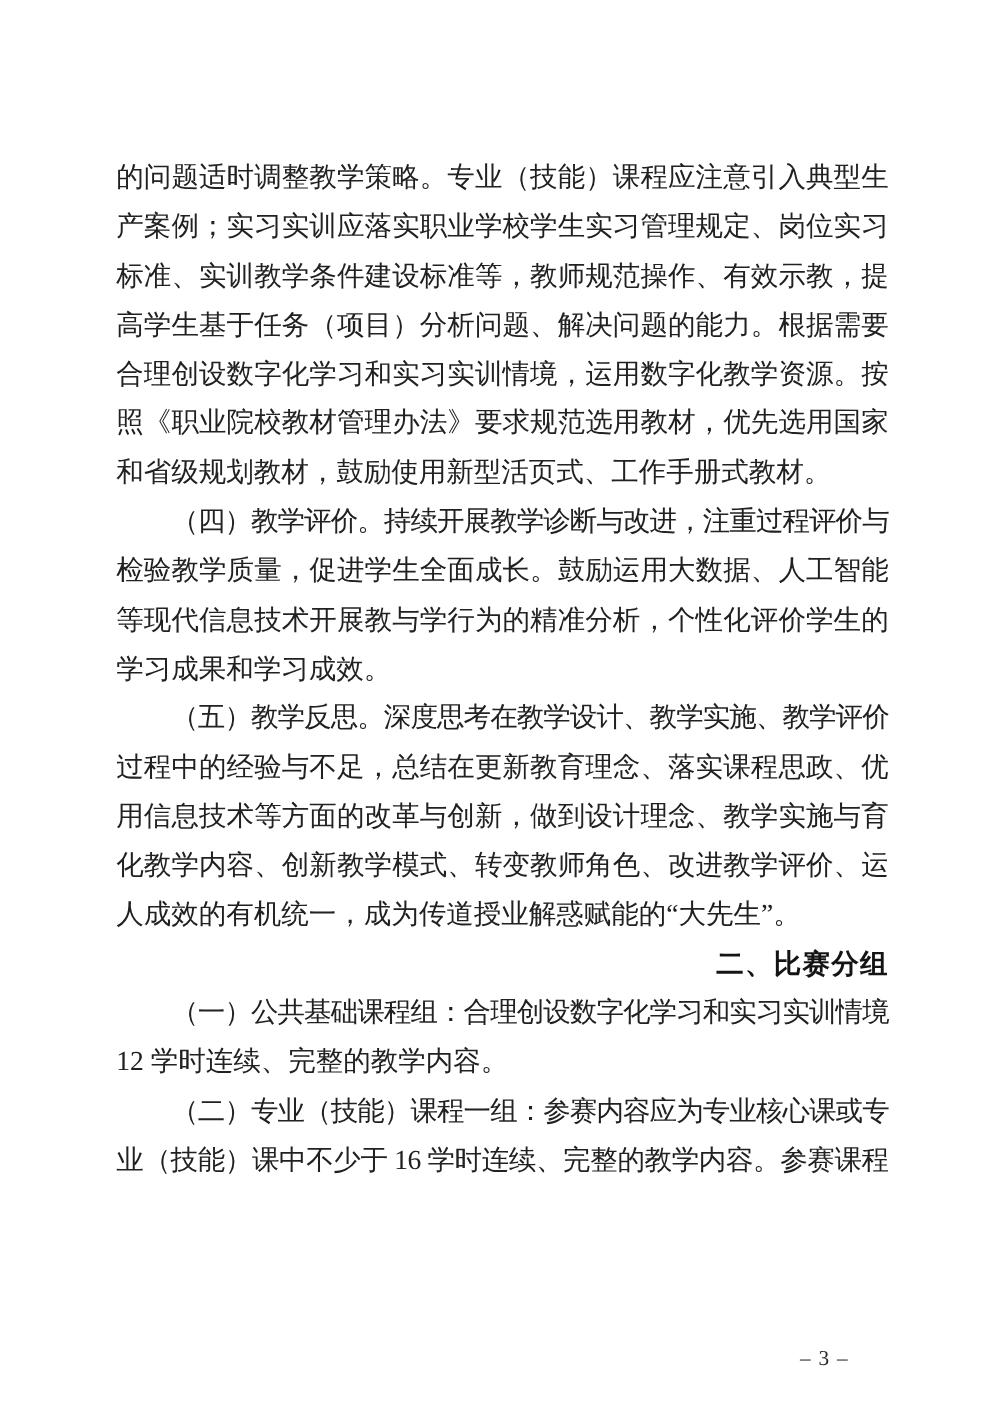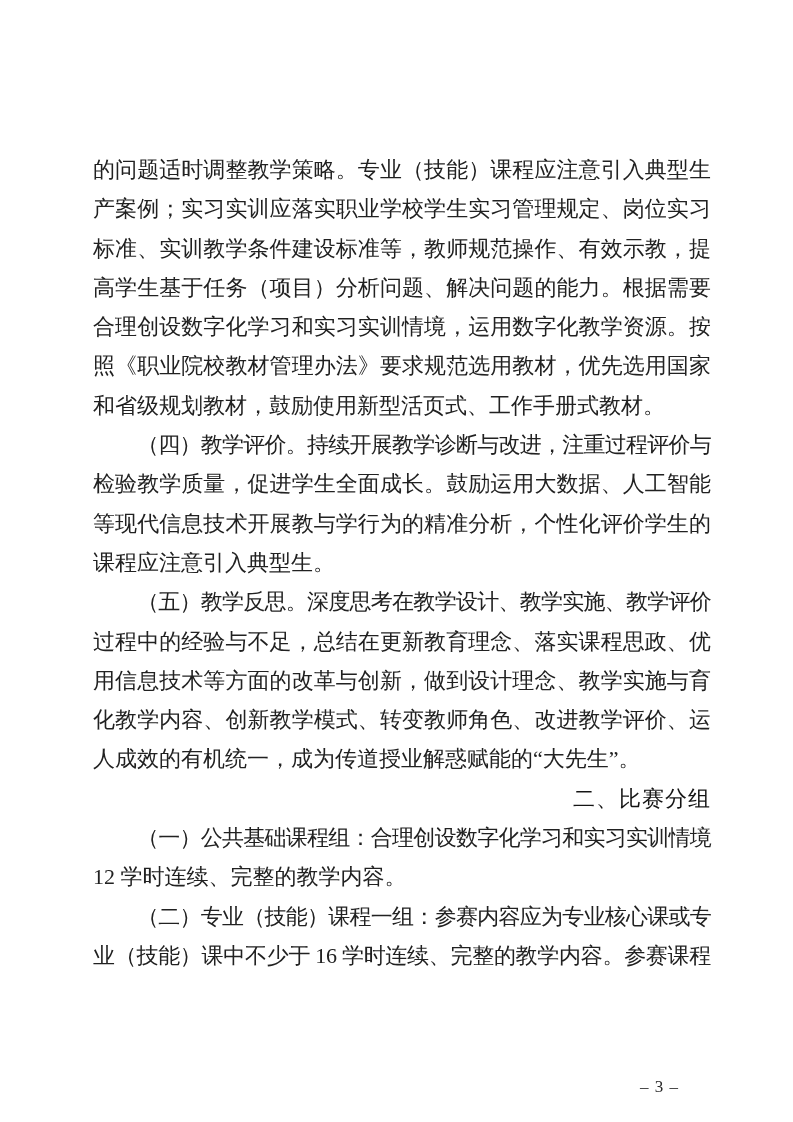--- a/index.html
+++ b/index.html
@@ -10,35 +10,35 @@
   }
   .page {
     position: relative;
     width: 793px; height: 1122px;
     background: #ffffff;
     overflow: hidden;
     color: #212121;
   }
   .doc-body {
     position: absolute;
-    left: 93px; top: 150px;
+    left: 93px; top: 122px;
     width: 618px;
     font-size: 22px;
     line-height: 39.3px;
   }
   .line {
     white-space: nowrap;
     height: 39.3px;
     text-align: left;
   }
   .line.indent { padding-left: 44px; text-align: right; }
   .line .t { display: inline-block; white-space: nowrap; }
   .line.heading .t {
     font-family: "Liberation Sans", sans-serif;
-    font-weight: 400;
+    font-weight: 700;
     letter-spacing: 1px;
     color: #141414;
   }
   .page-number {
     position: absolute;
     left: 640px; top: 1077px;
     font-size: 17px;
     letter-spacing: 1px;
     color: #2a2a2a;
     font-family: "Liberation Serif", serif;
@@ -52,21 +52,21 @@
     <div class="line fill"><span class="t" style="letter-spacing: 0.0714286px;">的问题适时调整教学策略。专业（技能）课程应注意引入典型生</span></div>
     <div class="line fill"><span class="t" style="letter-spacing: 0.0714286px; text-align: center;">产案例；实习实训应落实职业学校学生实习管理规定、岗位实习</span></div>
     <div class="line fill"><span class="t" style="letter-spacing: 0.0714286px;">标准、实训教学条件建设标准等，教师规范操作、有效示教，提</span></div>
     <div class="line fill"><span class="t" style="letter-spacing: 0.0714286px;">高学生基于任务（项目）分析问题、解决问题的能力。根据需要</span></div>
     <div class="line fill"><span class="t" style="letter-spacing: 0.0714286px;">合理创设数字化学习和实习实训情境，运用数字化教学资源。按</span></div>
     <div class="line fill"><span class="t" style="letter-spacing: 0.0714286px;">照《职业院校教材管理办法》要求规范选用教材，优先选用国家</span></div>
     <div class="line"><span class="t">和省级规划教材，鼓励使用新型活页式、工作手册式教材。</span></div>
     <div class="line fill indent"><span class="t" style="letter-spacing: -0.740741px;">（四）教学评价。持续开展教学诊断与改进，注重过程评价与</span></div>
     <div class="line fill"><span class="t" style="letter-spacing: 0.0714286px;">检验教学质量，促进学生全面成长。鼓励运用大数据、人工智能</span></div>
     <div class="line fill"><span class="t" style="letter-spacing: 0.0714286px;">等现代信息技术开展教与学行为的精准分析，个性化评价学生的</span></div>
-    <div class="line"><span class="t">课程应注意引入典型生。</span></div>
+    <div class="line"><span class="t">学习成果和学习成效。</span></div>
     <div class="line fill indent"><span class="t" style="letter-spacing: -0.740741px;">（五）教学反思。深度思考在教学设计、教学实施、教学评价</span></div>
     <div class="line fill"><span class="t" style="letter-spacing: 0.0714286px;">过程中的经验与不足，总结在更新教育理念、落实课程思政、优</span></div>
     <div class="line fill"><span class="t" style="letter-spacing: 0.0714286px;">用信息技术等方面的改革与创新，做到设计理念、教学实施与育</span></div>
     <div class="line fill"><span class="t" style="letter-spacing: 0.0714286px;">化教学内容、创新教学模式、转变教师角色、改进教学评价、运</span></div>
     <div class="line"><span class="t">人成效的有机统一，成为传道授业解惑赋能的“大先生”。</span></div>
     <div class="line heading indent"><span class="t">二、比赛分组</span></div>
     <div class="line fill indent"><span class="t" style="letter-spacing: -0.740741px;">（一）公共基础课程组：合理创设数字化学习和实习实训情境</span></div>
     <div class="line"><span class="t">12 学时连续、完整的教学内容。</span></div>
     <div class="line fill indent"><span class="t" style="letter-spacing: -0.740741px;">（二）专业（技能）课程一组：参赛内容应为专业核心课或专</span></div>
     <div class="line fill"><span class="t" style="letter-spacing: -0.290323px;">业（技能）课中不少于 16 学时连续、完整的教学内容。参赛课程</span></div>

